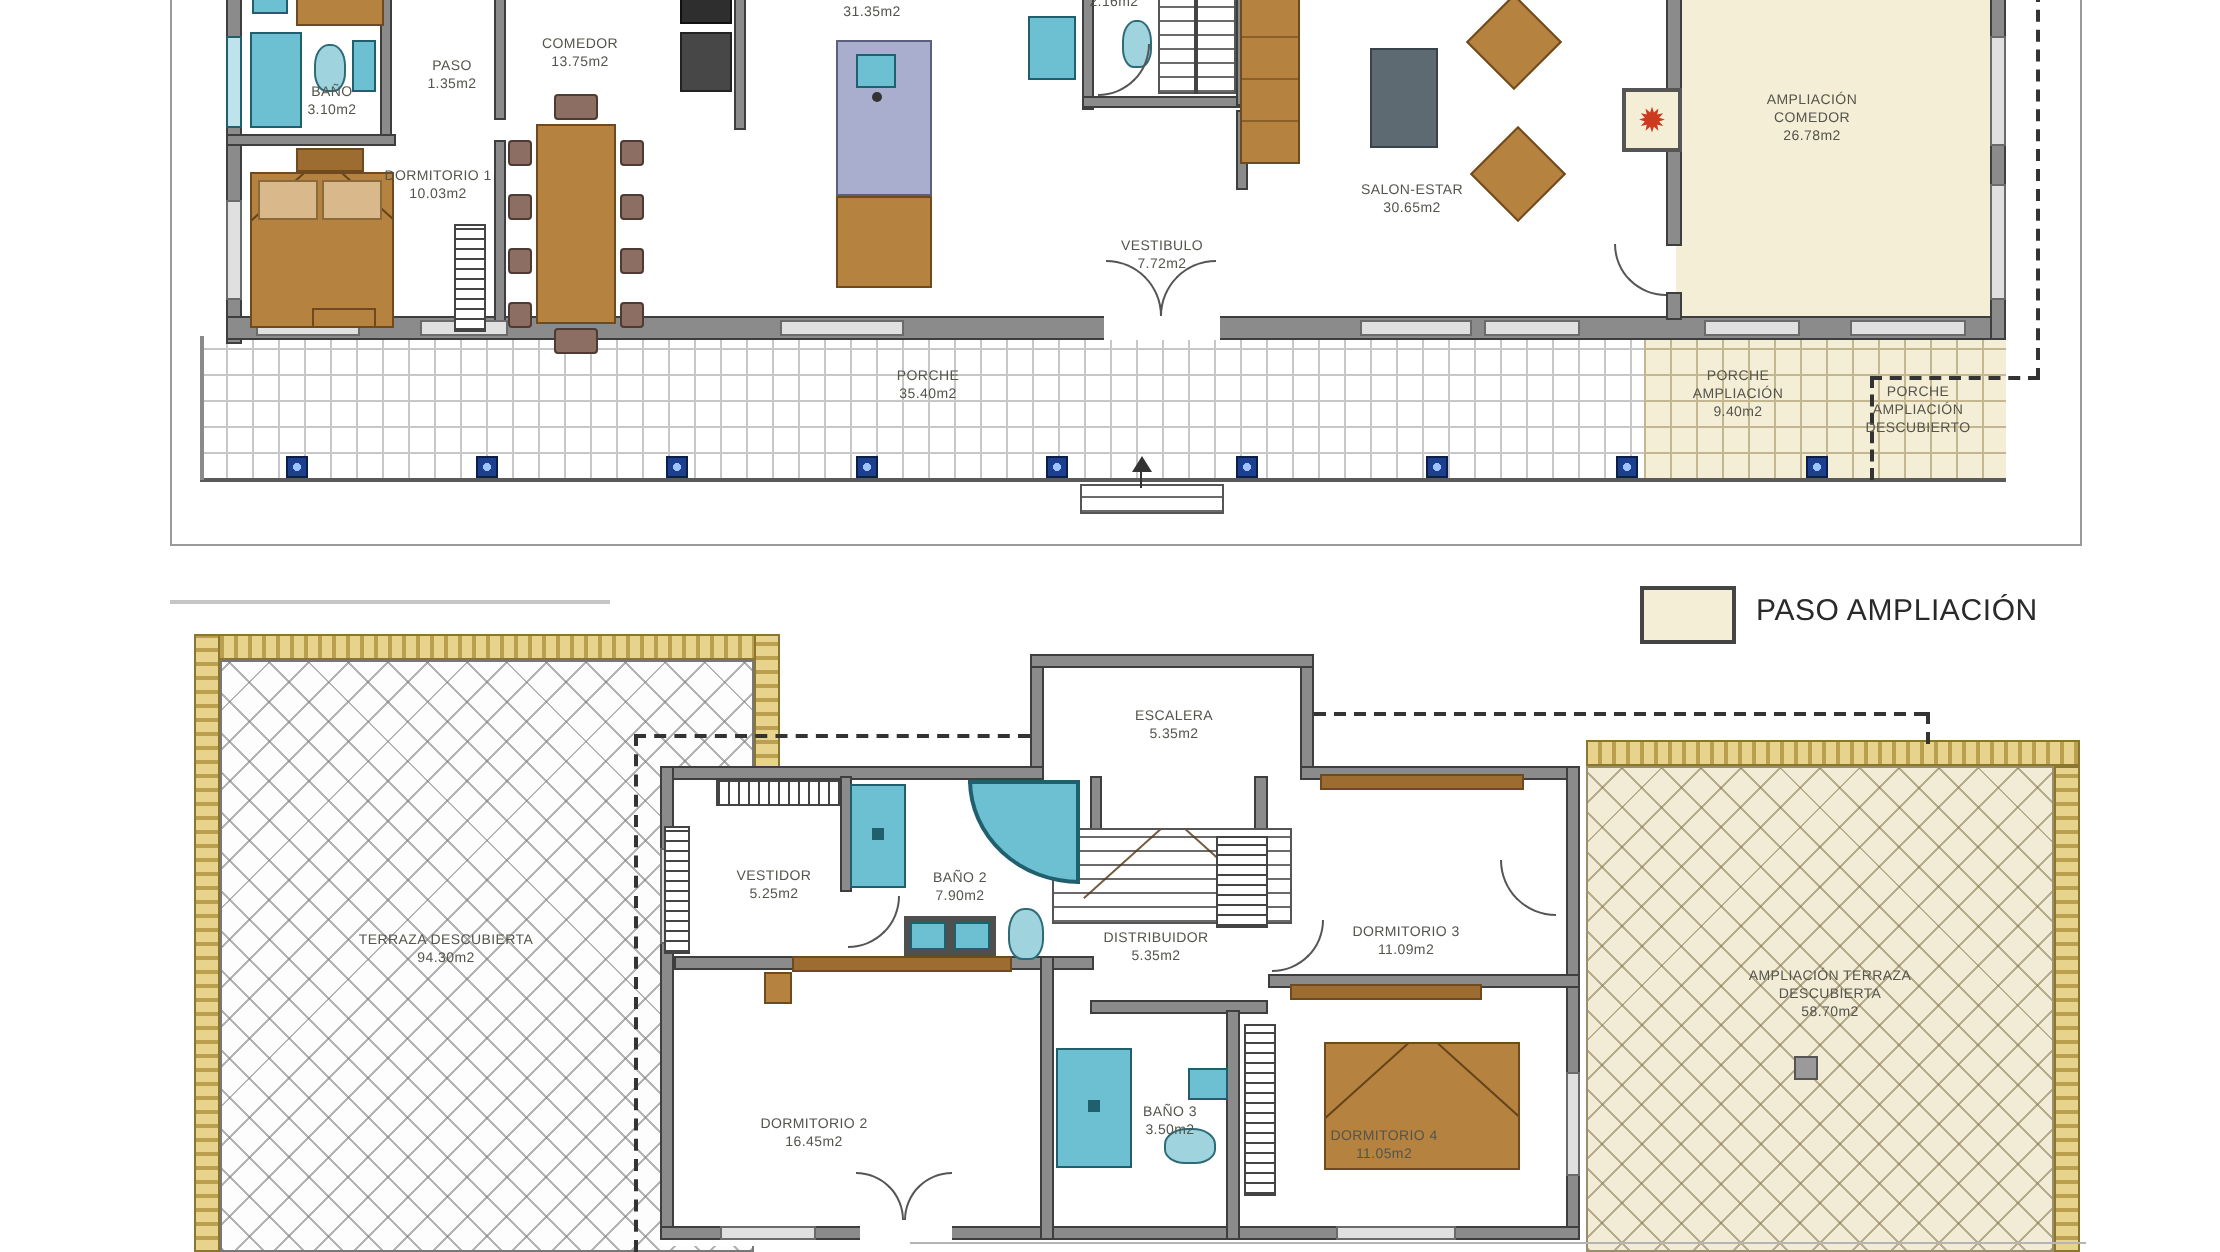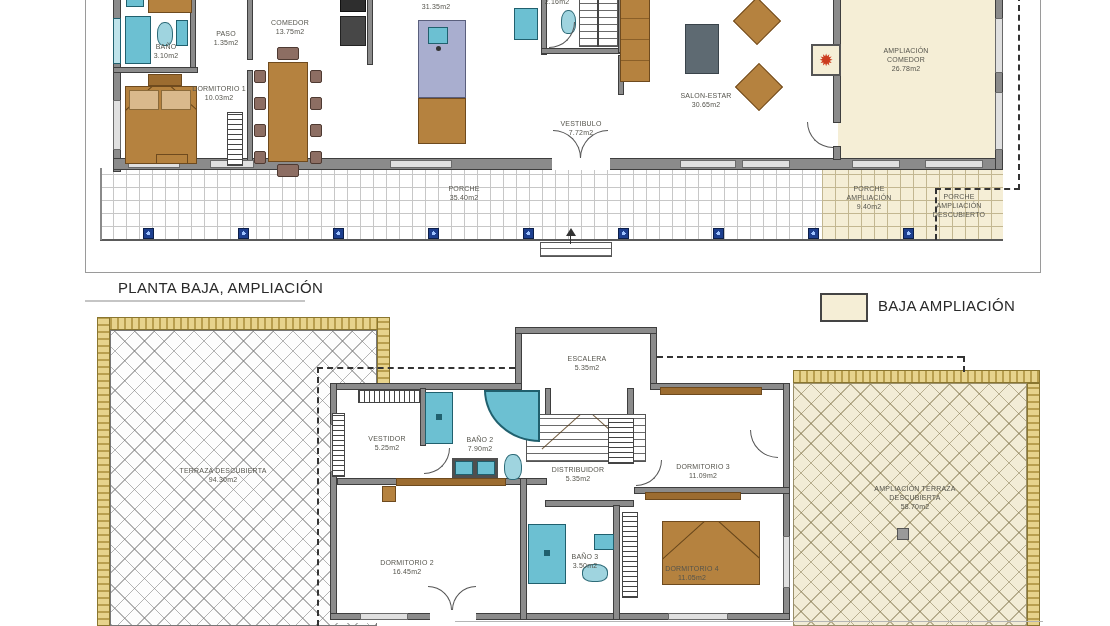--- a/index.html
+++ b/index.html
@@ -193,27 +193,26 @@
         <div>35.40m2</div>
       </div>
     <div class="rlabel" style="left:836px;top:184px;width:66px;">
       <div>PORCHE AMPLIACIÓN</div>
         <div>9.40m2</div>
       </div>
     <div class="rlabel" style="left:926px;top:192px;width:66px;">
       <div>PORCHE AMPLIACIÓN DESCUBIERTO</div>
       </div>
 
-    <div class="title" style="left:118px;top:279px;">PLANTA BAJA, AMPLIACIÓN</div>
     <div class="abs" style="left:85px;top:300px;width:220px;height:2px;background:#c5c5c5;"></div>
   </div>
 
   <div>
     <div class="abs" style="left:820px;top:293px;width:48px;height:29px;background:#f5eed6;border:2px solid #444;"></div>
-    <div class="title" style="left:878px;top:297px;">BAJA AMPLIACIÓN</div>
+    <div class="title" style="left:878px;top:297px;">PASO AMPLIACIÓN</div>
   </div>
 
   <div>
 
     <div class="abs xhatch" style="left:110px;top:330px;width:267px;height:296px;background-color:#fdfdfd;border:1px solid #777;"></div>
     <div class="abs gold-h" style="left:97px;top:317px;width:293px;height:13px;"></div>
     <div class="abs gold-v" style="left:97px;top:317px;width:13px;height:309px;"></div>
     <div class="abs gold-v" style="left:377px;top:317px;width:13px;height:68px;"></div>
 
     <div class="abs xhatch-beige" style="left:793px;top:383px;width:234px;height:243px;background-color:#f2ecd6;border:1px solid #9a8f6a;"></div>

